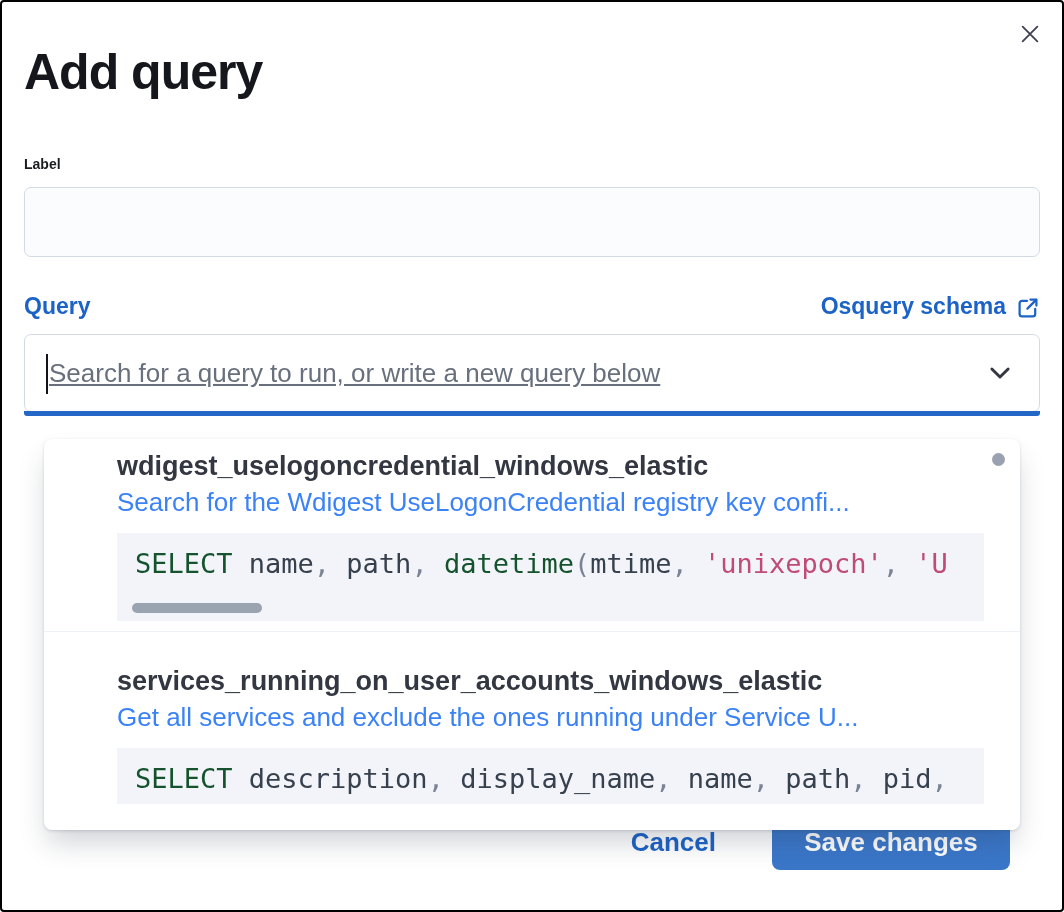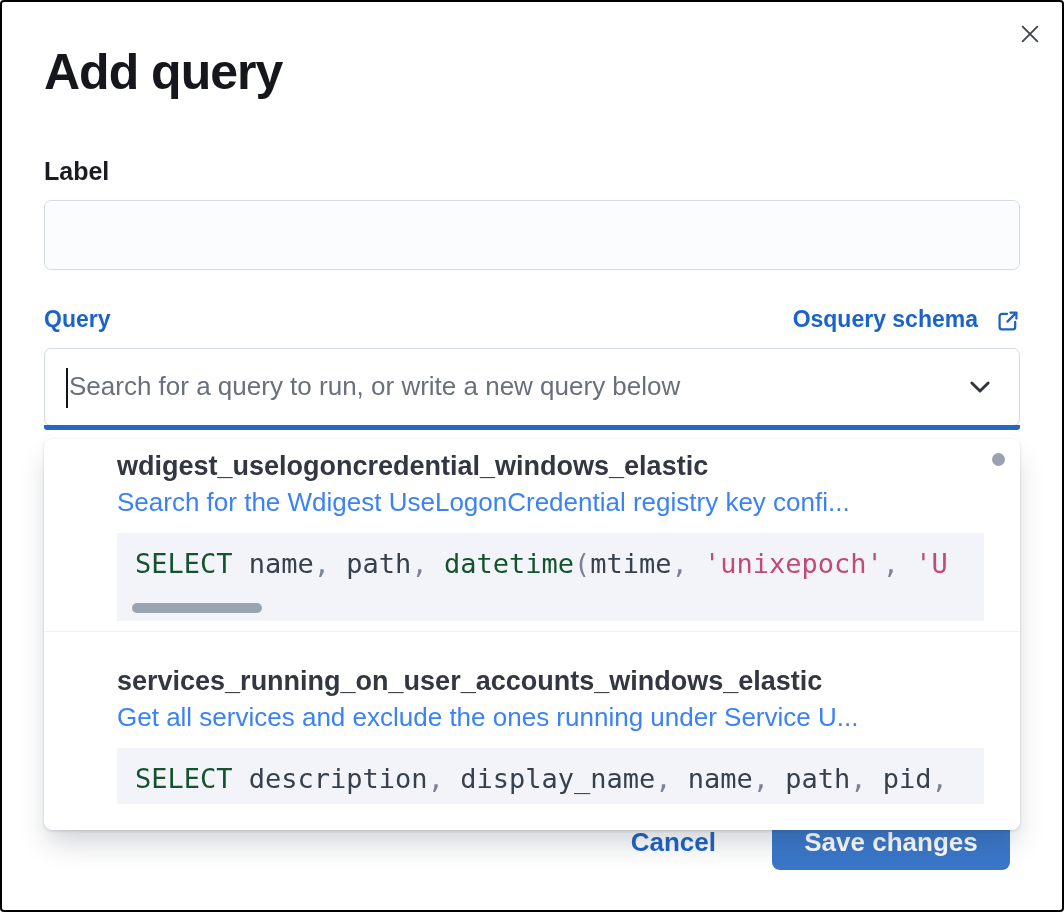--- a/index.html
+++ b/index.html
@@ -7,69 +7,69 @@
     position:relative;
     width:1064px;height:912px;
     box-sizing:border-box;
     border:2px solid #000;
     border-radius:4px;
     background:#fff;
     overflow:hidden;
     font-family:"Liberation Sans","DejaVu Sans",sans-serif;
     color:#343741;
   }
-  .content{padding:0 42px;}
+  .content{padding:0 22px;}
 
   
   .close-btn{
     position:absolute;top:14px;right:14px;width:36px;height:36px;
     display:flex;align-items:center;justify-content:center;
     background:none;border:none;cursor:pointer;color:#404352;z-index:20;
   }
 
   
   .modal-title{
     margin:42px 0 0 0;
     font-size:50px;font-weight:800;letter-spacing:-1px;
     color:#16171c;line-height:1.12;
   }
 
   
   .field-label{
-    margin-top:56px;font-size:25px;font-weight:700;color:#1a1c21;line-height:1.2;
+    margin-top:56px;font-size:14px;font-weight:700;color:#1a1c21;line-height:1.2;
   }
   .label-input{
     margin-top:14px;width:100%;height:70px;box-sizing:border-box;
     background:#fbfcfd;border:1px solid #d3dae6;border-radius:7px;
     font-size:26px;padding:0 22px;color:#343741;outline:none;
     font-family:"Liberation Sans","DejaVu Sans",sans-serif;
   }
 
   
   .query-row{
     margin-top:36px;display:flex;justify-content:space-between;align-items:flex-start;
   }
   .query-label{font-size:23px;font-weight:700;color:#1c63c7;line-height:1.2;}
   .schema-link{
-    display:flex;align-items:center;gap:18px;
+    display:flex;align-items:center;gap:10px;
     font-size:23px;font-weight:700;color:#1c63c7;text-decoration:none;line-height:1.2;
   }
   .schema-link svg{margin-top:2px;}
 
   
   .combobox{
     position:relative;margin-top:14px;height:78px;box-sizing:border-box;
     background:#fff;border:1px solid #d3dae6;border-radius:7px;
   }
   .combo-caret{
     position:absolute;left:21px;top:19px;width:2px;height:40px;background:#101319;
   }
   .combo-placeholder{
     position:absolute;left:24px;top:0;height:100%;display:flex;align-items:center;
-    font-size:26px;color:#69707d;white-space:nowrap;
+    font-size:26px;color:#69707d;white-space:nowrap;text-decoration:underline;
   }
   .combo-chevron{
     position:absolute;right:26px;top:50%;transform:translateY(-50%);
     color:#343741;display:flex;cursor:pointer;
   }
   .combo-focusbar{
     position:absolute;left:-1px;right:-1px;bottom:-5px;height:5px;
     background:#2467c6;border-radius:0 0 3px 3px;
   }
 

